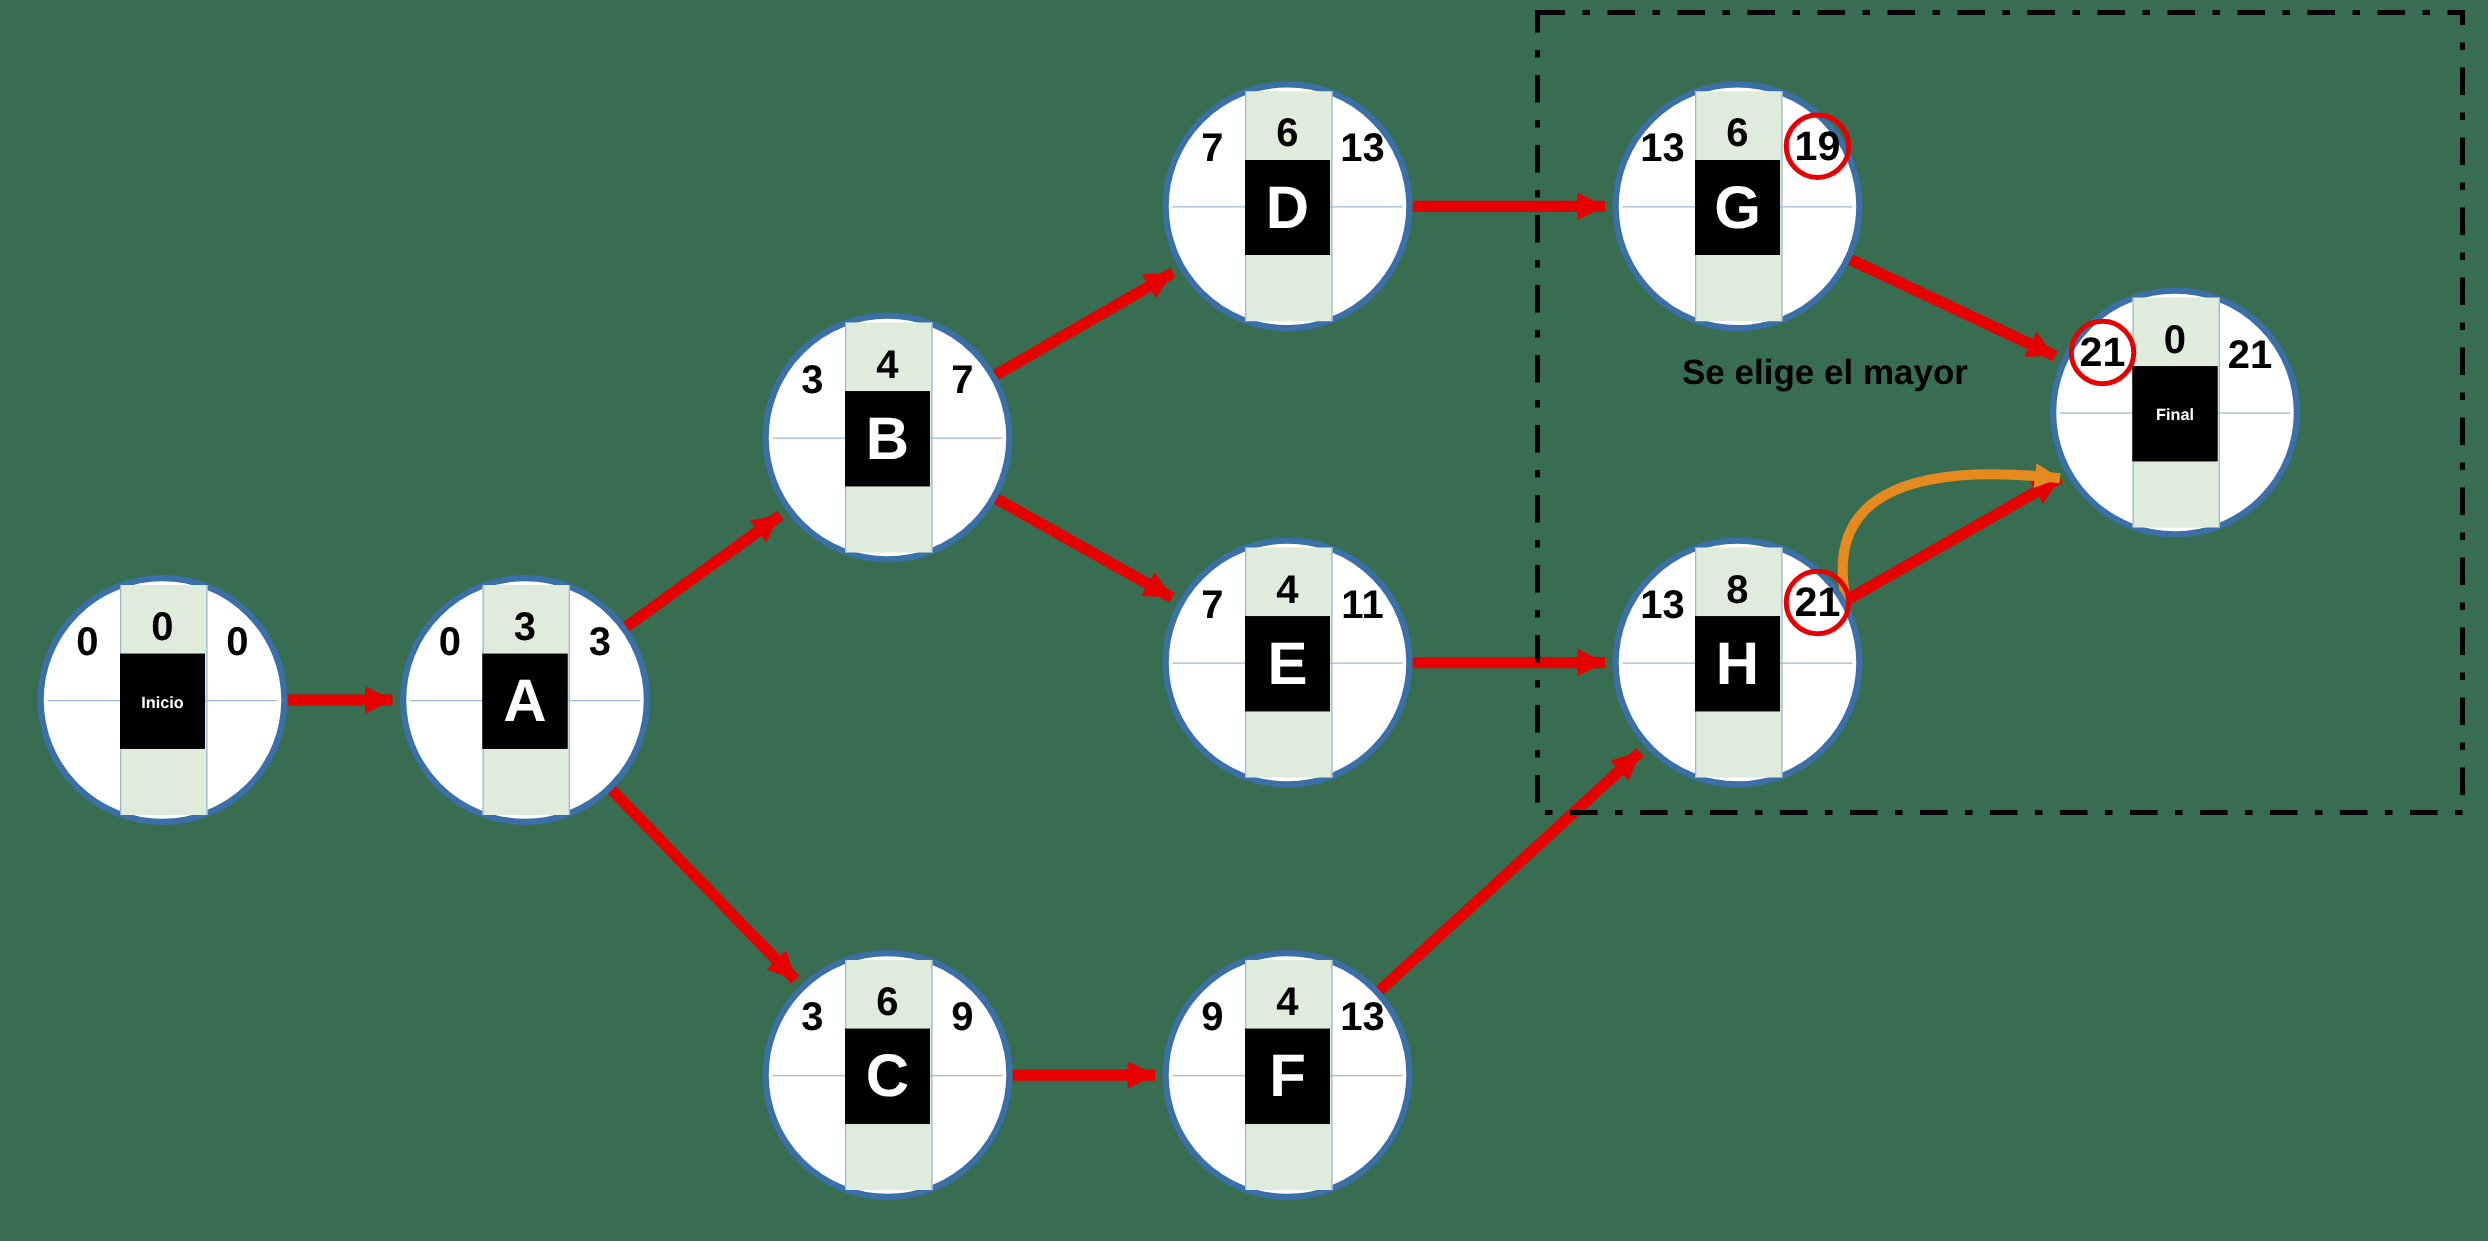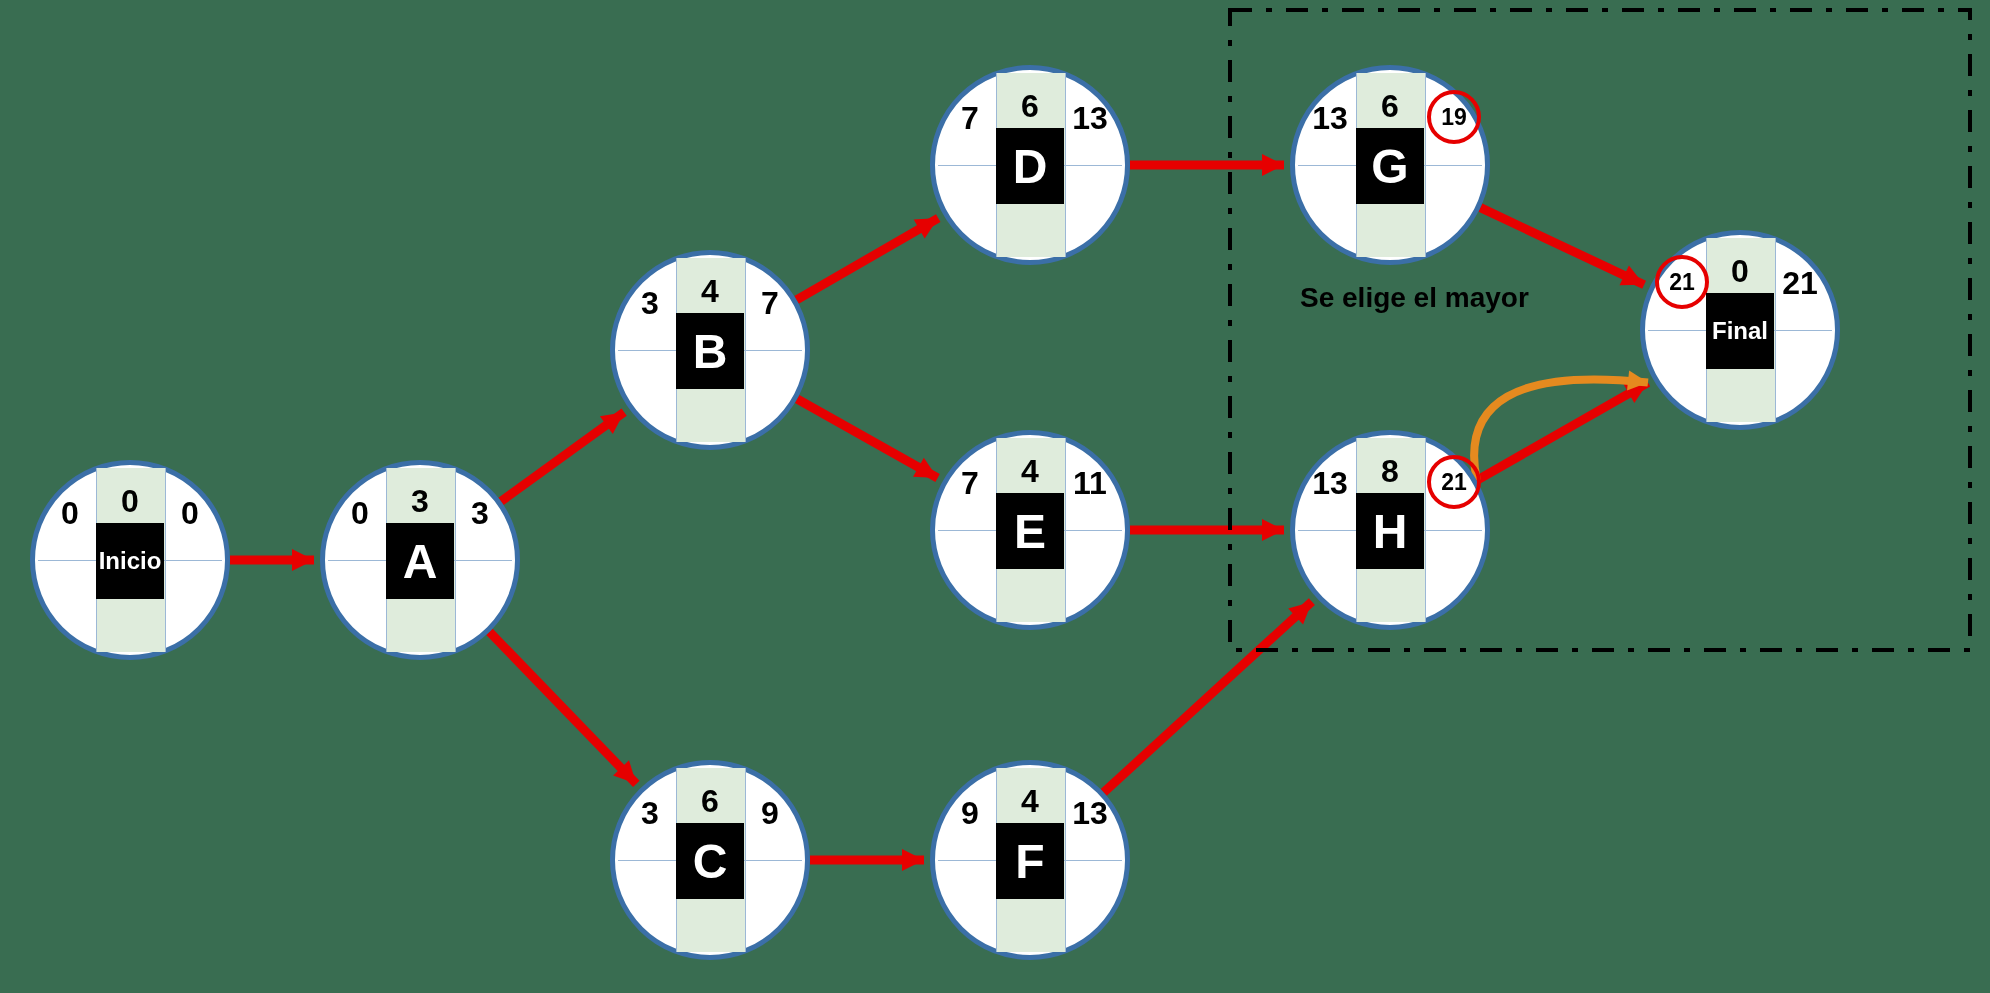--- a/index.html
+++ b/index.html
@@ -62,21 +62,21 @@
     background: #000;
     color: #fff;
     font-weight: 700;
     display: flex;
     align-items: center;
     justify-content: center;
     font-size: 48px;
     border: 2px solid #000;
     box-sizing: border-box;
   }
-  .node .name.small { font-size: 24px; }
+  .node .name.small { font-size: 13px; }
   .node .dur {
     position: absolute;
     left: 61px; width: 68px;
     top: 16px; height: 40px;
     display: flex; align-items: center; justify-content: center;
     font-size: 32px; font-weight: 700; color: #000;
   }
   .node .es {
     position: absolute;
     left: 10px; width: 50px;
@@ -90,28 +90,28 @@
     top: 28px; height: 40px;
     display: flex; align-items: center; justify-content: center;
     font-size: 32px; font-weight: 700; color: #000;
   }
   .node .circled {
     border: 4px solid #e60000;
     border-radius: 50%;
     width: 54px; height: 54px;
     top: 20px; right: 4px;
     box-sizing: border-box;
-    font-size: 23px;
+    font-size: 33px;
   }
   .annotation {
     position: absolute;
     color: #000;
     font-weight: 700;
     font-size: 28px;
-    text-align: left;
+    text-align: center;
     line-height: 1.25;
   }
 </style>
 </head>
 <body>
 <div class="stage">
 
 <svg class="edges" id="edge-layer">
       <line x1="230" y1="560" x2="314" y2="560" stroke="#e60000" stroke-width="9"></line>
       <polygon points="314,560 292,571 292,549" fill="#e60000"></polygon>

